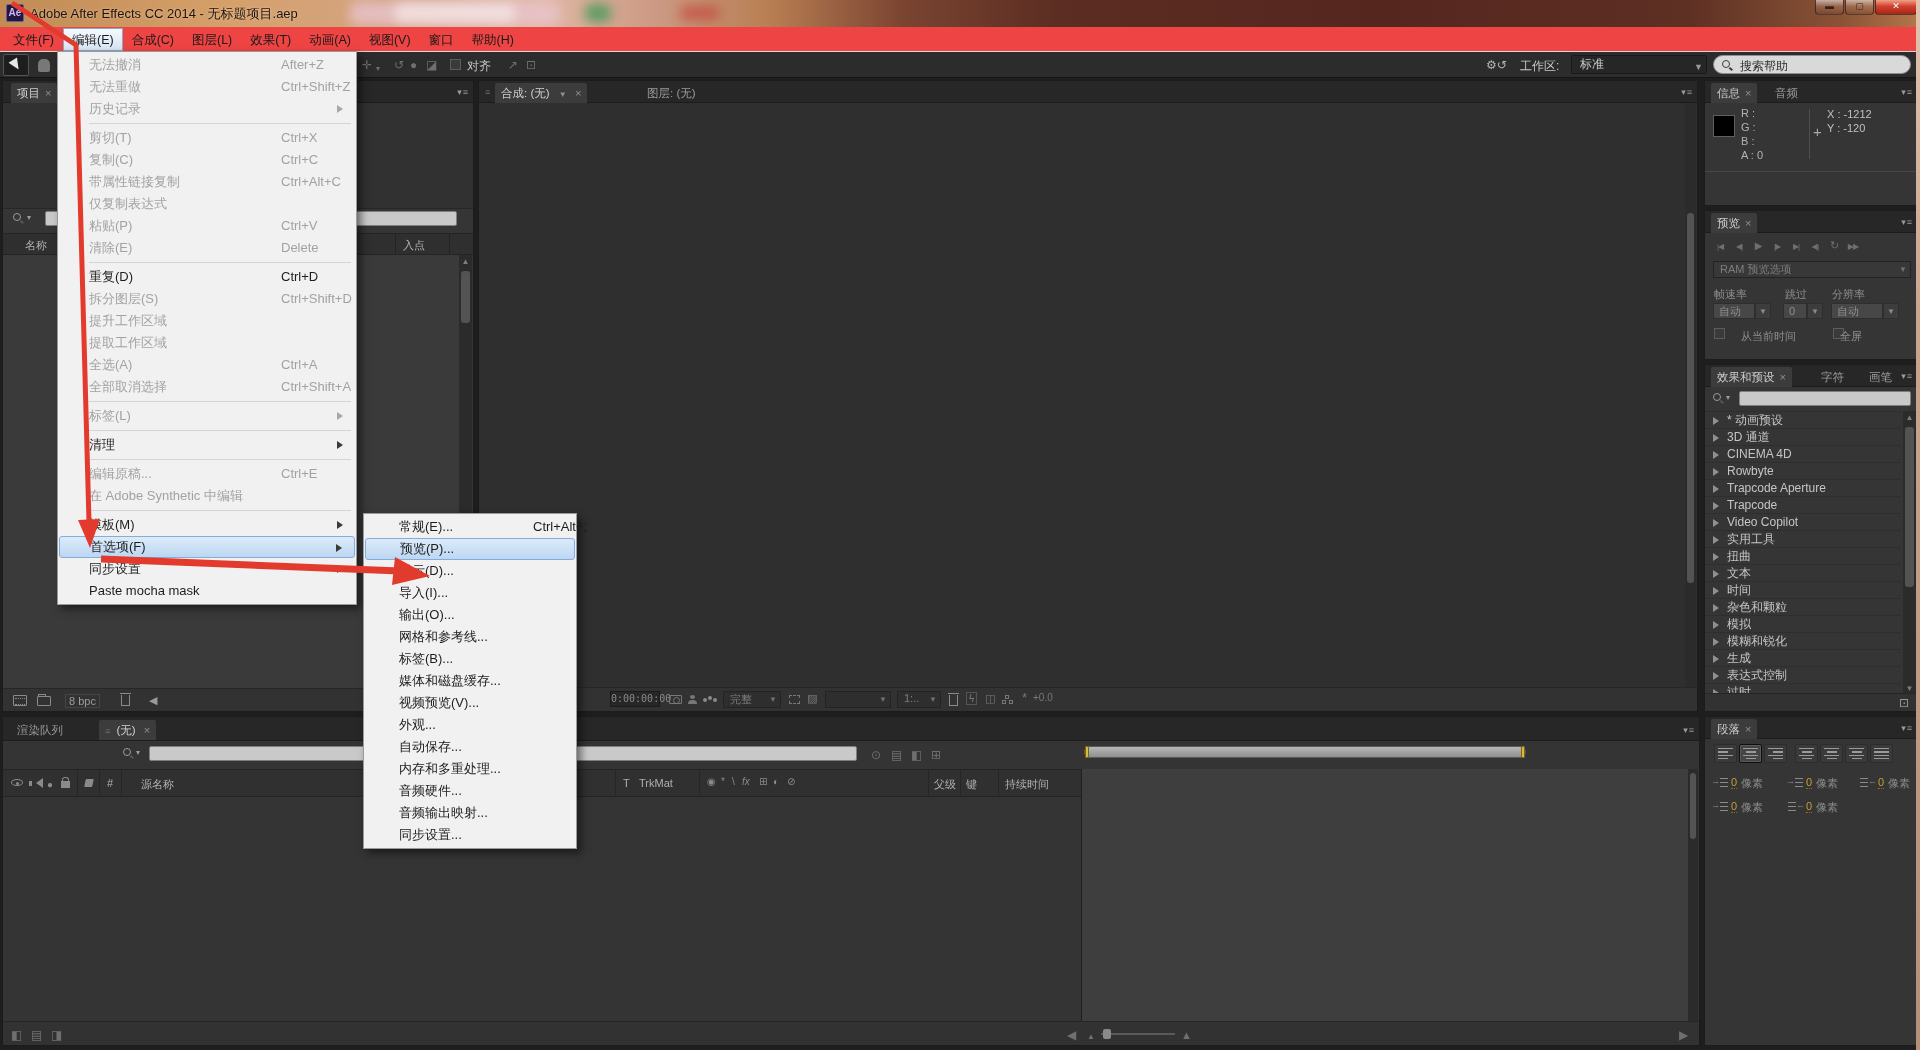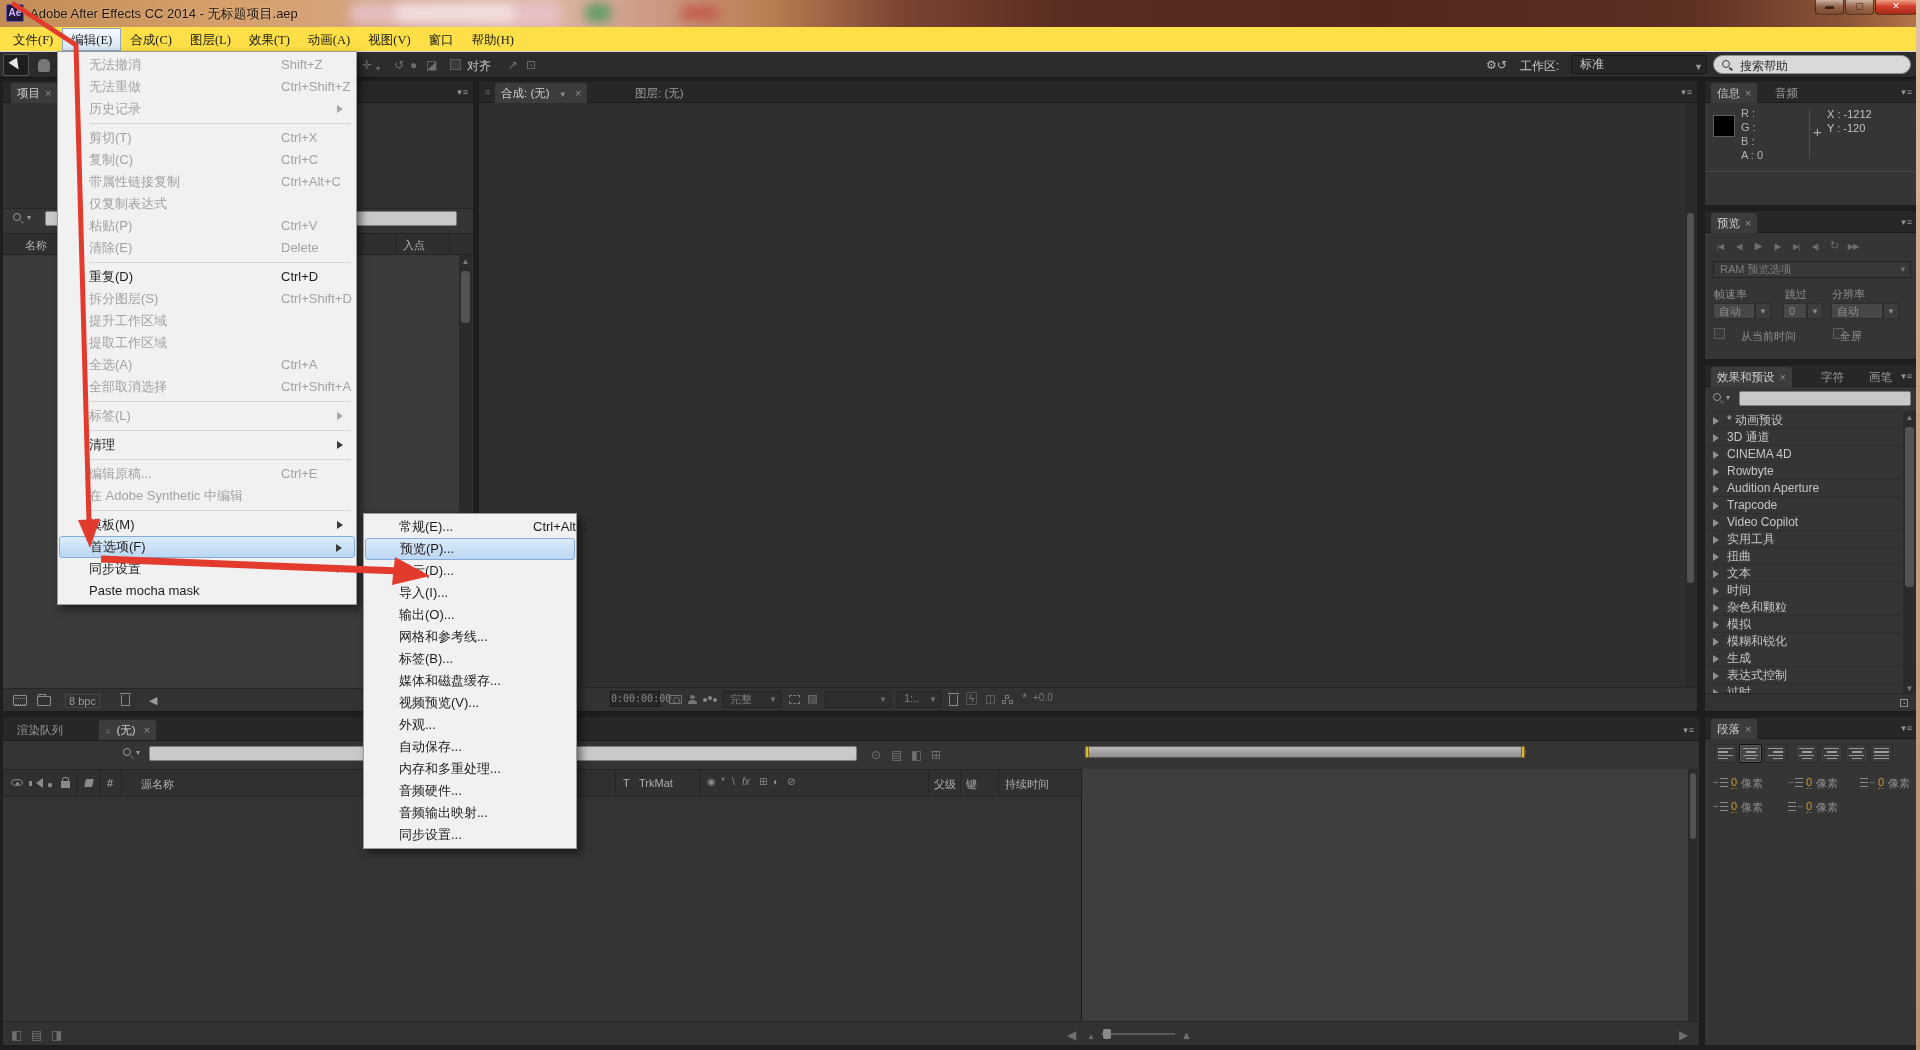--- a/index.html
+++ b/index.html
@@ -14,21 +14,21 @@
   .apptitle { position:absolute; left:30px; top:5px; font-size:13px; color:#231307; white-space:nowrap; text-shadow:0 0 3px rgba(255,255,255,.45); }
   .aeicon { position:absolute; left:6px; top:4px; width:18px; height:18px; background:#22173c; border:1px solid #6a5a9a;
     color:#cdb6ff; font-size:10px; font-weight:bold; text-align:center; line-height:16px; border-radius:2px; }
   .winbtns { position:absolute; right:3px; top:0; display:flex; }
   .wbtn { width:29px; height:15px; border:1px solid rgba(60,30,20,.8); border-top:none; border-radius:0 0 4px 4px;
     background:linear-gradient(rgba(255,255,255,.55),rgba(255,255,255,.12) 45%,rgba(90,50,30,.25)); color:#3a2214;
     font-size:9px; line-height:13px; text-align:center; margin-left:1px; }
   .wbtn.close { background:linear-gradient(#f0a088,#d2402e 45%,#a52817); color:#fff; width:42px; }
 
   
-  .menubar { position:absolute; left:0; top:27px; width:1920px; height:25px; background:#fde047; border-bottom:1px solid #d8d8d8; padding-left:4px;font-family:Liberation Serif, serif; }
+  .menubar { position:absolute; left:0; top:27px; width:1920px; height:25px; background:#ef4444; border-bottom:1px solid #d8d8d8; padding-left:4px; }
   .mb-item { display:inline-block; height:23px; line-height:23px; margin-top:1px; padding:0 9px; font-size:12.5px; color:#1a1a1a; }
   .mb-item.open { background:linear-gradient(#f4f9fd,#d7e5f5); border:1px solid #8ea8c3; padding:0 8px; }
 
   
   .toolbar { position:absolute; left:0; top:52px; width:1920px; height:26px; background:#2c2c2c; border-bottom:1px solid #161616; }
   .toolbtn { position:absolute; top:2px; width:26px; height:22px; border-radius:2px; }
   .toolbtn.sel { background:#1d1d1d; border:1px solid #555; }
   .cursor-ic { position:absolute; left:8px; top:4px; width:0; height:0; border:5px solid transparent; border-top:11px solid #e6e6e6; transform:rotate(-32deg); }
   .hand-ic { position:absolute; left:7px; top:5px; width:12px; height:13px; background:#787878; border-radius:5px 5px 2px 2px; }
   .dimglyph { position:absolute; top:5px; color:#6f6f6f; font-size:12px; line-height:16px; }
@@ -233,21 +233,21 @@
 </div>
 
 <div class="panel" style="left:478px;top:80px;width:1220px;height:632px;background:#2f2f2f">
   <div class="phdr">
     <span class="grip" style="position:absolute;left:6px;top:6px">≡</span>
     <div class="ptab" style="left:16px">
       <span>合成: (无)</span>
       <span style="color:#8f8f8f;font-size:8px;margin-left:6px">▼</span>
       <span class="x">×</span>
     </div>
-    <div class="ptab inactive" style="left:150px"><span>图层: (无)</span></div>
+    <div class="ptab inactive" style="left:162px"><span>图层: (无)</span></div>
     <div class="pm">▾≡</div>
   </div>
   <div class="abs" style="left:0;top:22px;right:12px;bottom:24px;background:#2f2f2f"></div>
   <div class="sbar" style="right:1px;top:22px;width:11px;bottom:24px">
     <div class="sthumb" style="left:2px;top:110px;width:7px;height:370px"></div>
   </div>
   <div class="pbottom" style="height:24px">
     <span class="cbot-ic" style="left:9px">▦</span>
     <span class="cbot-ic" style="left:36px">◧</span>
     <span class="cbot-ic" style="left:67px">⊞</span>
@@ -381,21 +381,21 @@
         <span class="lbl">CINEMA 4D</span>
       </div>
 
       <div class="fxrow">
         <i class="tri"></i>
         <span class="lbl">Rowbyte</span>
       </div>
 
       <div class="fxrow">
         <i class="tri"></i>
-        <span class="lbl">Audition Aperture</span>
+        <span class="lbl">Trapcode Aperture</span>
       </div>
 
       <div class="fxrow">
         <i class="tri"></i>
         <span class="lbl">Trapcode</span>
       </div>
 
       <div class="fxrow">
         <i class="tri"></i>
         <span class="lbl">Video Copilot</span>
@@ -616,21 +616,21 @@
     </div>
     <span class="dimglyph" style="left:1178px;top:5px;font-size:11px">▲</span>
     <span class="dimglyph" style="left:1676px;top:5px">▶</span>
   </div>
 </div>
 
 <div class="menu" style="left:57px;top:51px;width:300px">
 
     <div class="mi dis">
       <span class="lbl">无法撤消</span>
-      <span class="sc">Shift+Z</span>
+      <span class="sc">After+Z</span>
       
     </div>
 
     <div class="mi dis">
       <span class="lbl">无法重做</span>
       <span class="sc">Ctrl+Shift+Z</span>
       
     </div>
 
     <div class="mi dis has-sub">

